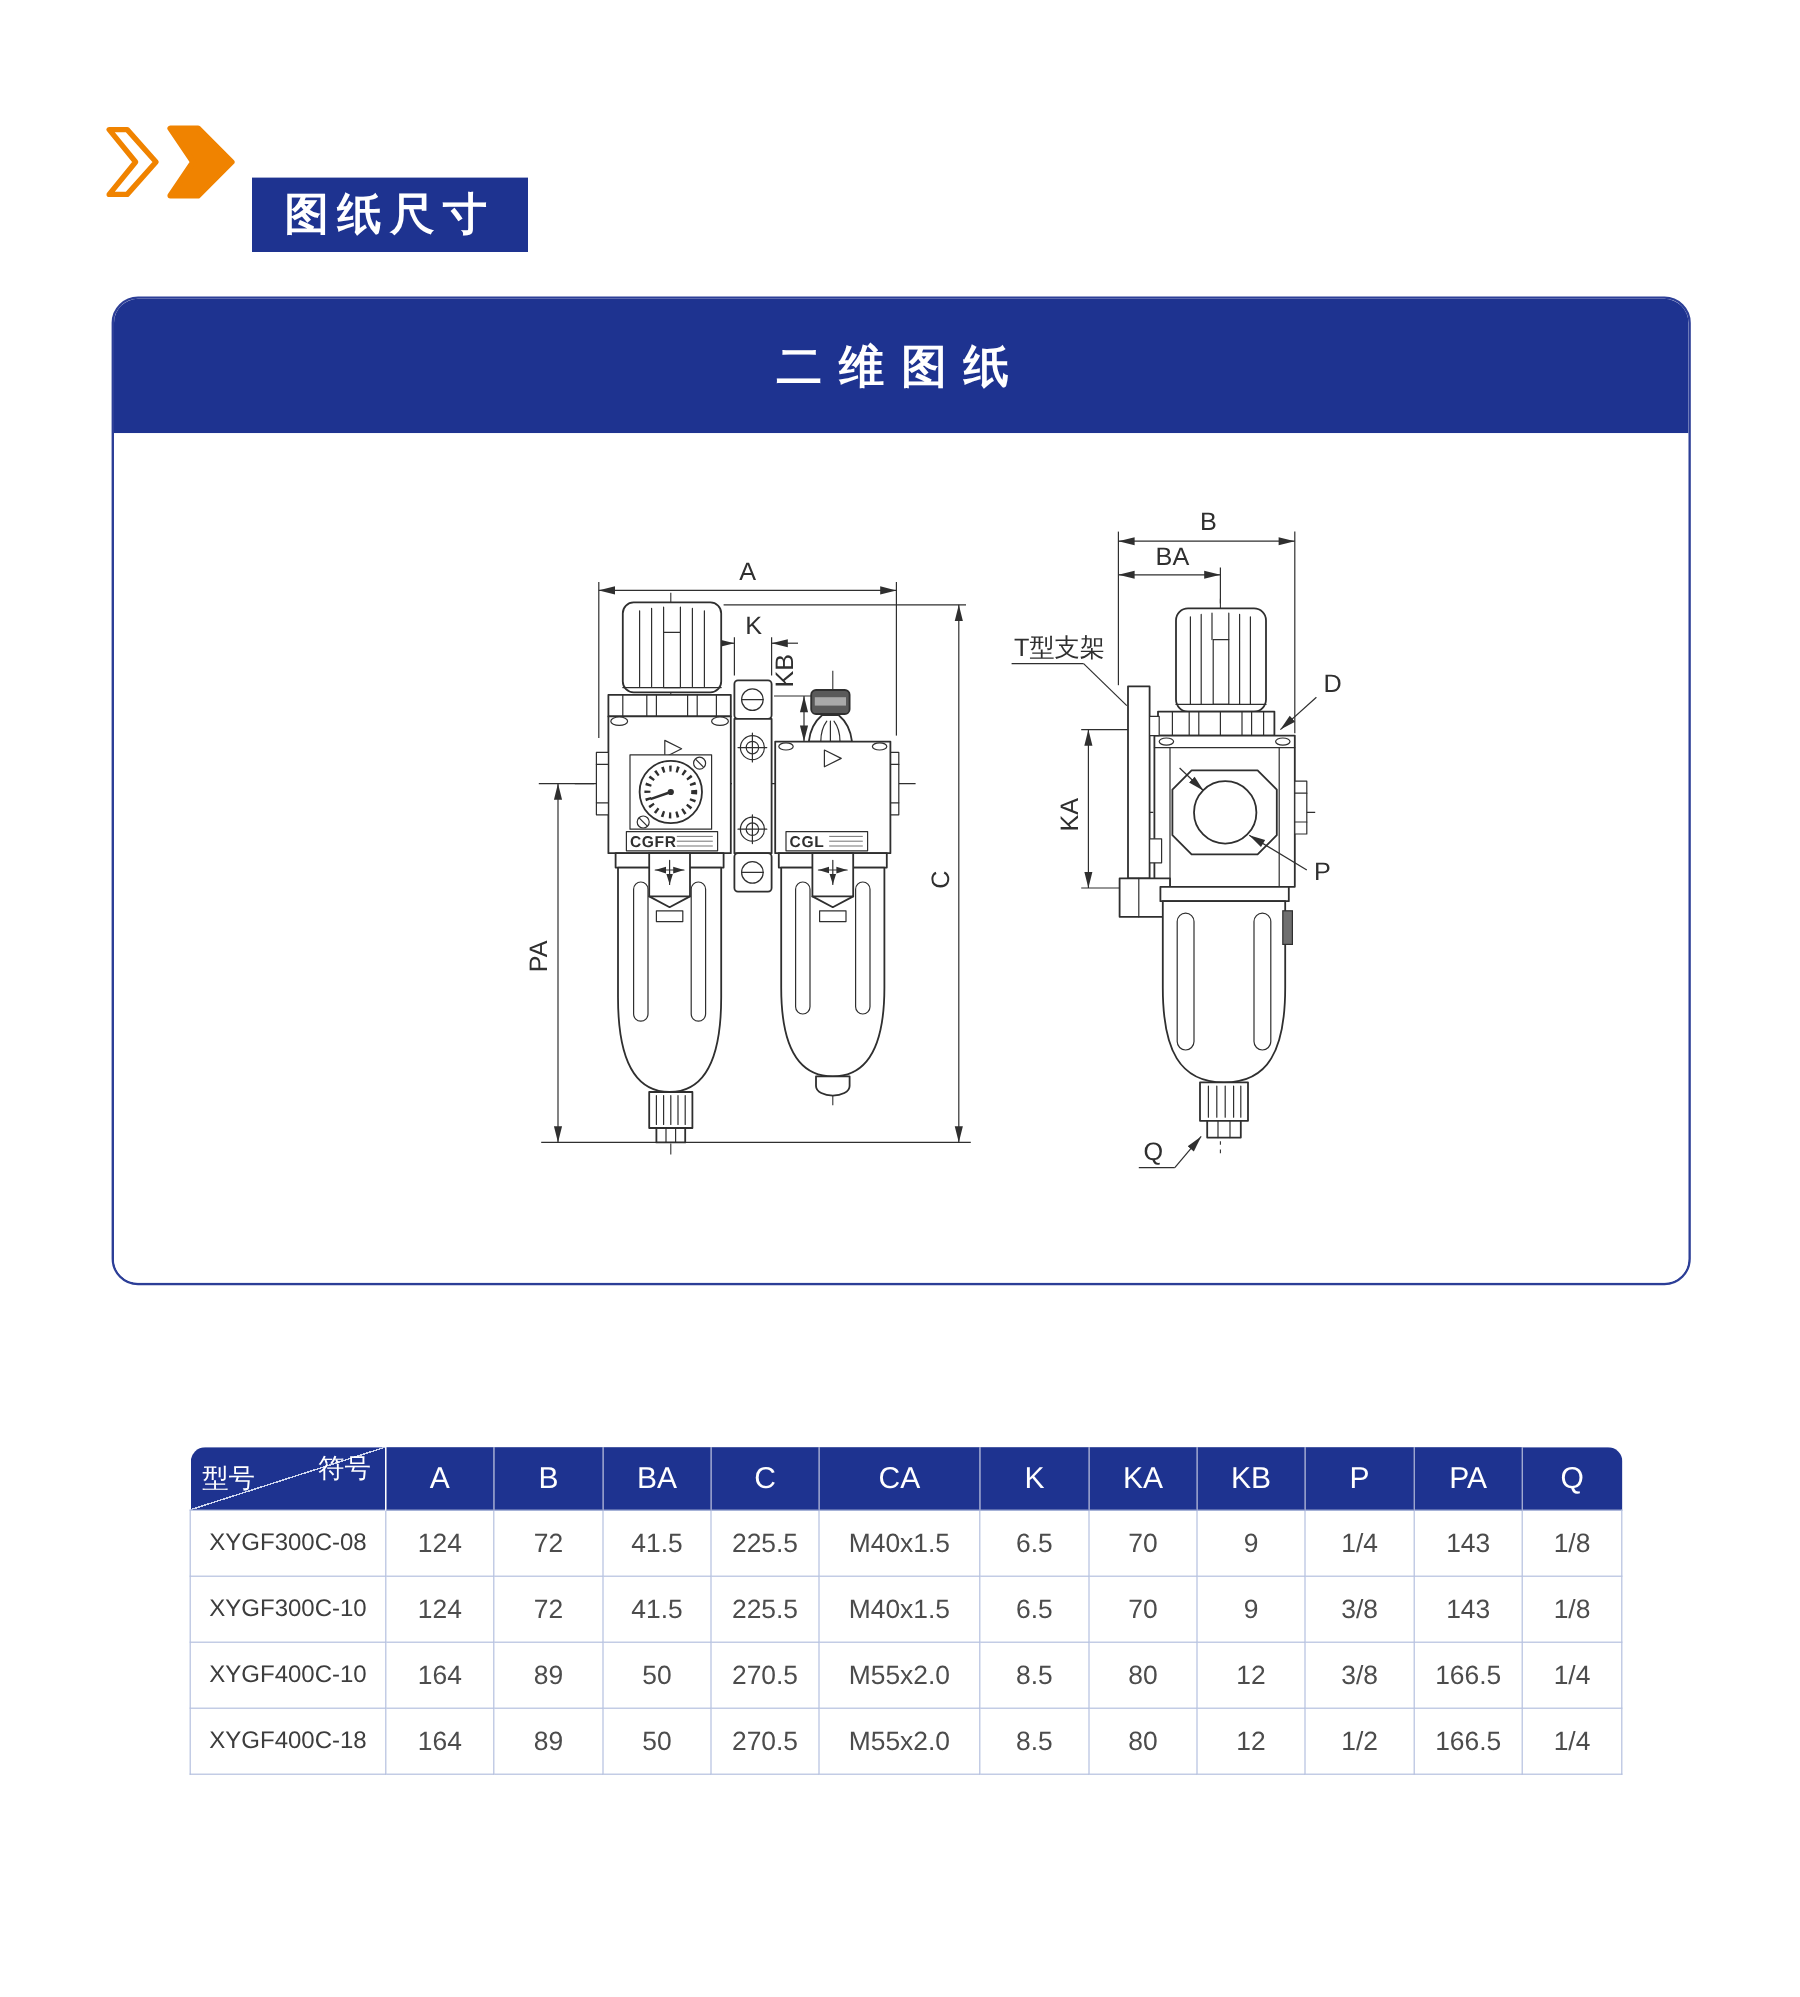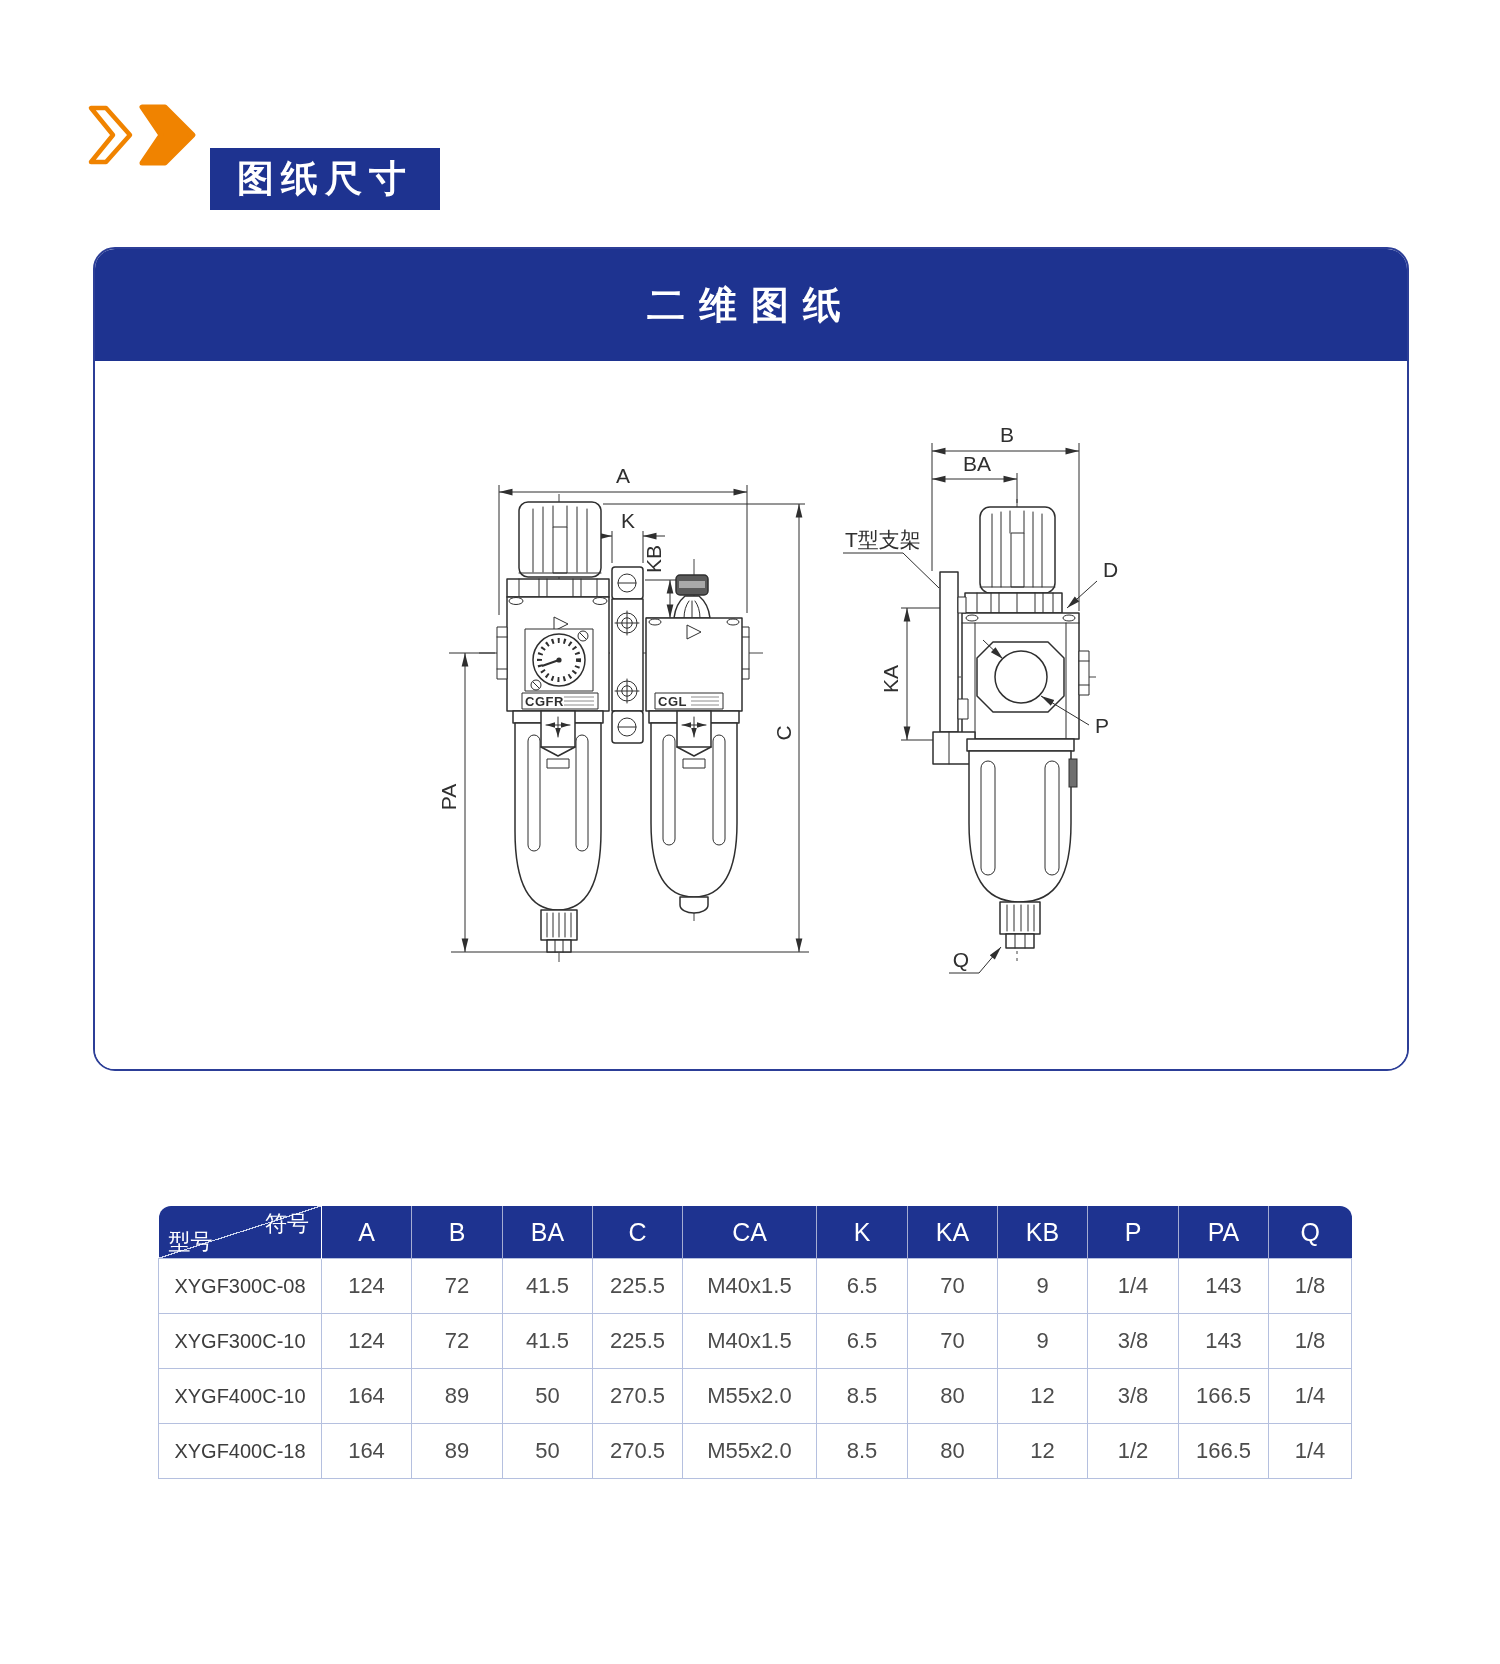--- a/index.html
+++ b/index.html
@@ -34,21 +34,21 @@
   
   .dim-table{position:absolute;left:158px;top:1206px;border-collapse:collapse;
              table-layout:fixed;width:1193px;}
   .dim-table th{height:50px;color:#fff;font-size:25px;font-weight:500;
              border-right:1px solid rgba(255,255,255,.6);}
   .dim-table th:last-child{border-right:none;border-top-right-radius:12px;}
   .dim-table th.corner{border-top-left-radius:12px;position:relative;padding:0;}
   .corner-inner{position:absolute;inset:0;
      background:linear-gradient(to bottom right,transparent 49.4%,#cdd5ee 49.4%,#cdd5ee 50.6%,transparent 50.6%);}
   .corner .tr{position:absolute;top:3px;right:12px;font-size:22px;}
-  .corner .bl{position:absolute;bottom:1px;left:10px;font-size:22px;}
+  .corner .bl{position:absolute;bottom:11px;left:10px;font-size:22px;}
   .dim-table td{height:52px;text-align:center;vertical-align:middle;
      border:1px solid #b5c0df;color:#4c4c4c;font-size:22px;background:#fff;}
   .dim-table td.model{font-size:20px;color:#3d3d3d;}
 </style>
 </head>
 <body>
 
 <div class="page">
 
   <div class="section-head">

